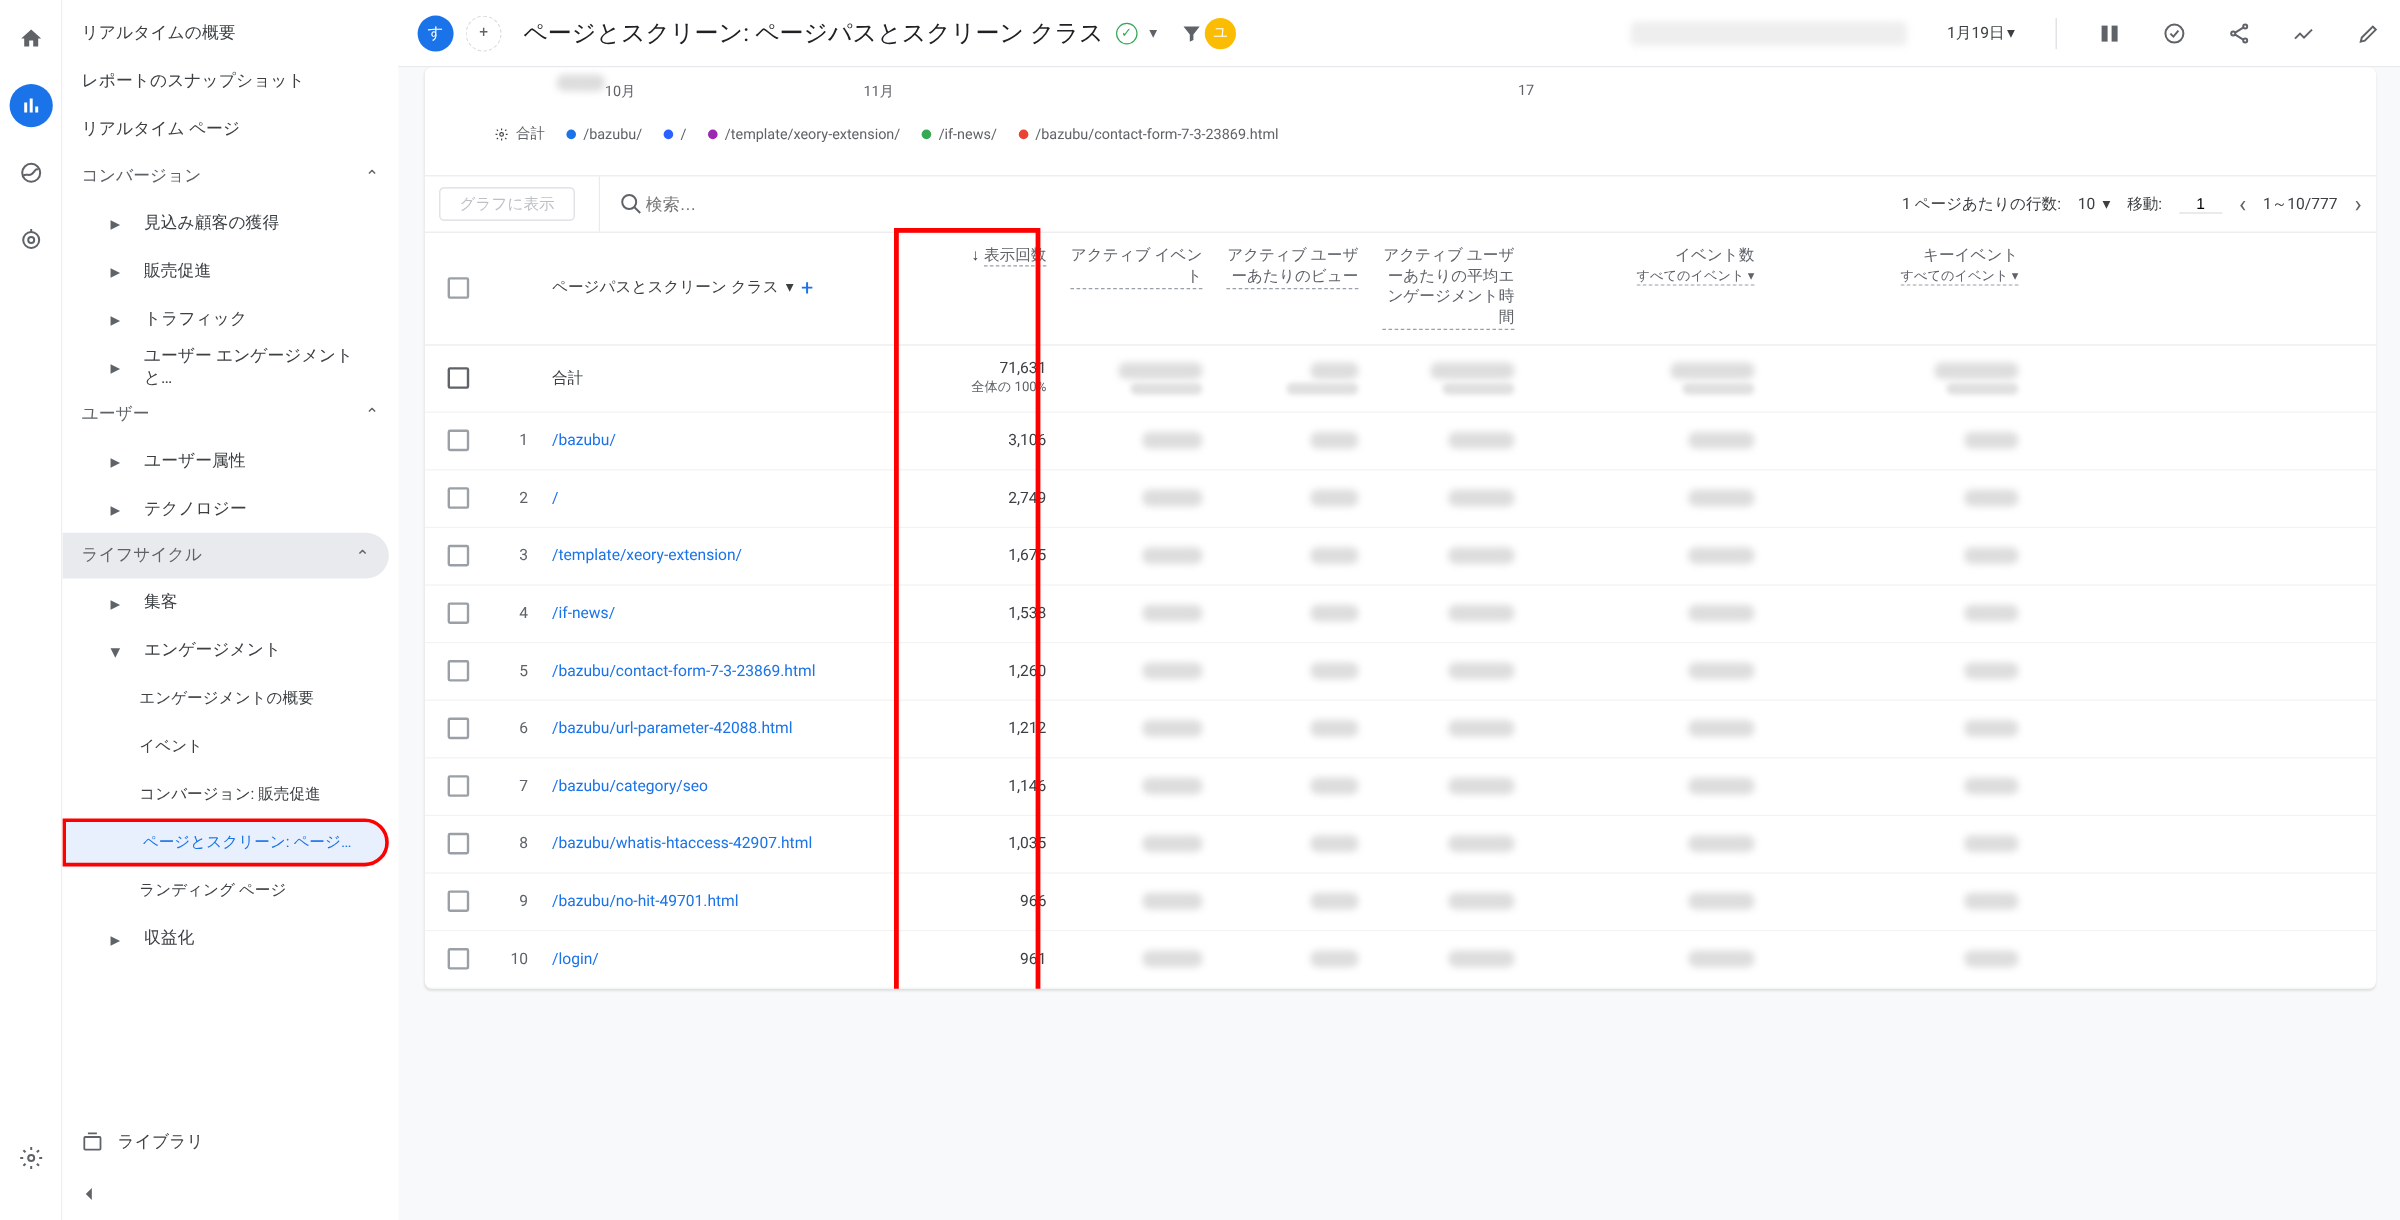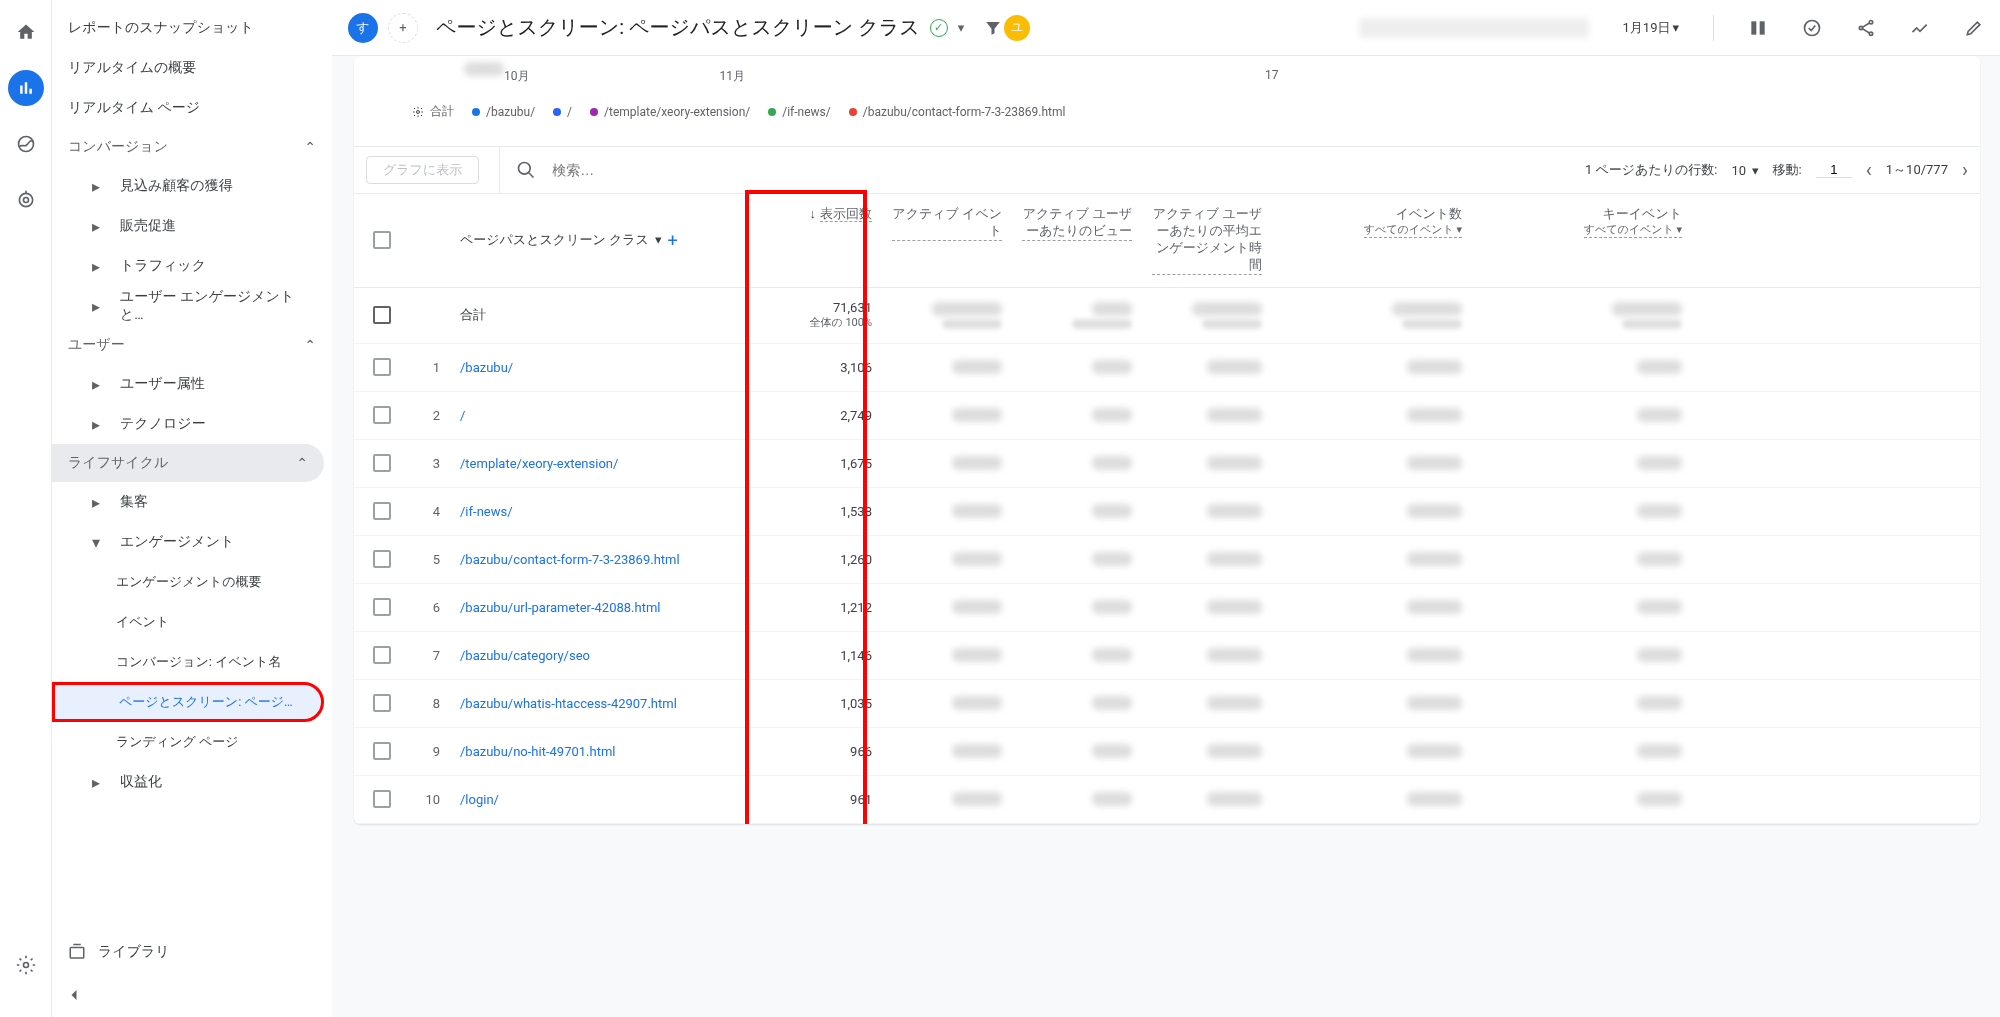--- a/index.html
+++ b/index.html
@@ -47,21 +47,21 @@
 .chart-strip { height: 90px; padding: 12px 30px 0 50px; position:relative;}
 .x-labels { display:flex; gap:190px; padding-left:100px; font-size:12px; color:#5f6368;}
 .x-labels span:last-child{ margin-left:330px;}
 .legend { display:flex; gap:18px; align-items:center; font-size:12px; color:#5f6368; margin-top:18px; padding-left: 8px;}
 .leg-item{display:flex;align-items:center;gap:6px;}
 .leg-dot{width:8px;height:8px;border-radius:50%;}
 
 
 .tbl-toolbar { display:flex; align-items:center; height: 48px; border-top:1px solid #e8eaed; border-bottom:1px solid #e8eaed; padding: 0 12px;}
 .plot-btn { border:1px solid #dadce0; padding:4px 16px; border-radius:4px; color:#bdc1c6; font-size:13px; cursor:pointer; margin-right:20px;}
-.search-wrap{ display:flex; align-items:center; gap:16px; flex:1; border-left:1px solid #e8eaed; height:100%; padding-left:16px;}
+.search-wrap{ display:flex; align-items:center; gap:2px; flex:1; border-left:1px solid #e8eaed; height:100%; padding-left:16px;}
 .search-input{ border:none; outline:none; font-size:14px; width:300px; color:#5f6368;}
 .pager{display:flex;align-items:center;gap:14px;font-size:13px;color:#3c4043;}
 .pager-sel{display:flex;align-items:center;gap:6px;cursor:pointer;}
 .pager-input{width:36px;border:none;border-bottom:1px solid #dadce0;text-align:center;font-size:13px;}
 .arrow{cursor:pointer;color:#5f6368;font-size:20px;}
 
 
 .tbl { display:flex; flex-direction:column;}
 .thead,.trow { display:flex; align-items:stretch;}
 .thead { border-bottom:1px solid #e8eaed; }
@@ -129,24 +129,24 @@
         <svg width="20" height="20" viewBox="0 0 24 24" fill="none" stroke="currentColor" stroke-width="2">
           <circle cx="12" cy="12" r="3"></circle>
           <path d="M12 1v3M12 20v3M4.2 4.2l2.1 2.1M17.7 17.7l2.1 2.1M1 12h3M20 12h3M4.2 19.8l2.1-2.1M17.7 6.3l2.1-2.1"></path>
         </svg>
       </div>
     <div style="height:14px"></div>
   </div>
 
   <div class="sidebar">
     <div class="side-item">
+        <span>リアルタイムの概要</span>
+      </div>
+    <div class="side-item">
         <span>レポートのスナップショット</span>
-      </div>
-    <div class="side-item">
-        <span>リアルタイムの概要</span>
       </div>
     <div class="side-item">
         <span>リアルタイム ページ</span>
       </div>
 
     <div class="side-section">
         <span>コンバージョン</span>
         <span>⌃</span>
       </div>
     <div class="side-item child">
@@ -191,21 +191,21 @@
         <span class="caret">▾</span>
         <span>エンゲージメント</span>
       </div>
     <div class="side-item grand">
         <span>エンゲージメントの概要</span>
       </div>
     <div class="side-item grand">
         <span>イベント</span>
       </div>
     <div class="side-item grand">
-        <span>コンバージョン: イベント名</span>
+        <span>コンバージョン: 販売促進</span>
       </div>
     <div class="side-item grand selected">
         <span>ページとスクリーン: ページ…</span>
       </div>
     <div class="side-item grand">
         <span>ランディング ページ</span>
       </div>
     <div class="side-item child">
         <span class="caret">▸</span>
         <span>収益化</span>

